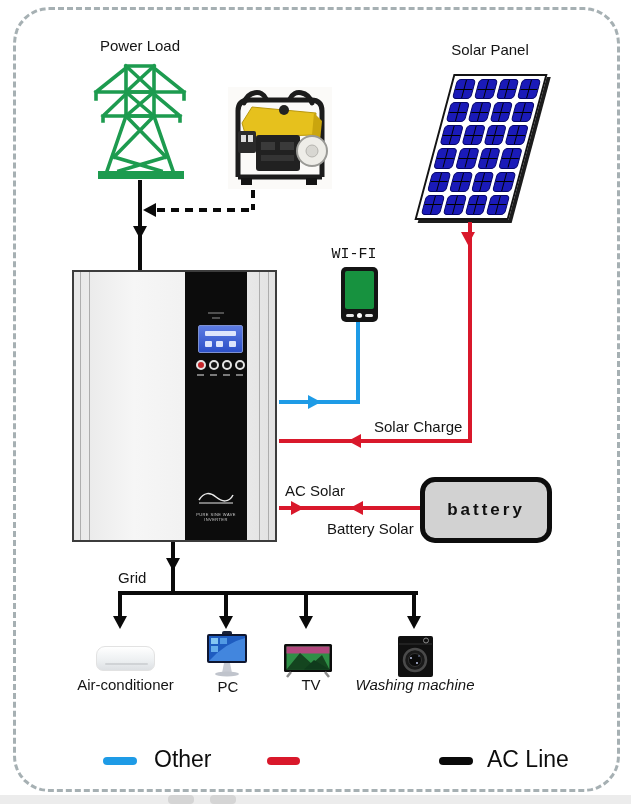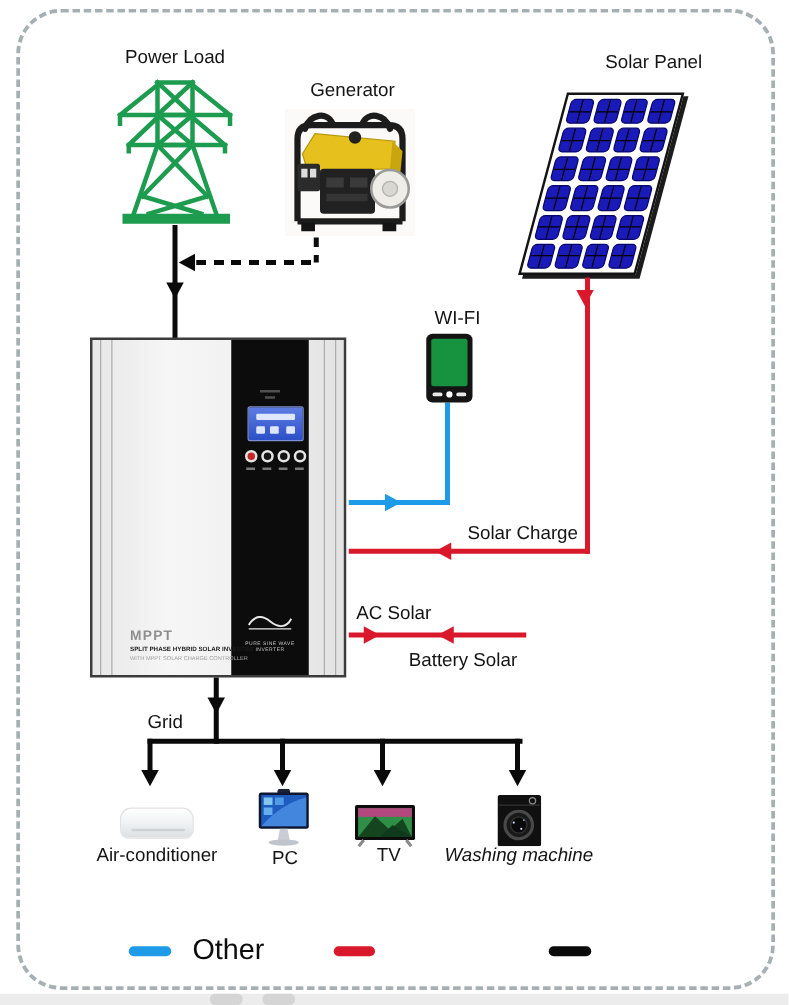--- a/index.html
+++ b/index.html
@@ -94,21 +94,20 @@
       <path d="M33 9 V59 M61 9 V59 M33 9 H61 M33 35 H61 M33 59 H61"></path>
       <path d="M33 9 L61 35 M61 9 L33 35 M33 35 L61 59 M61 35 L33 59"></path>
       <path d="M3 35 H91 M3 35 V42 M91 35 V42 M3 35 L33 11 M91 35 L61 11"></path>
       <path d="M10 59 H87 M10 59 V64 M87 59 V64 M10 59 L33 37 M87 59 L61 37"></path>
       <path d="M33 59 L14 114 M61 59 L80 114"></path>
       <path d="M33 59 L73 100 M61 59 L21 100 M21 100 L68 114 M73 100 L26 114"></path>
     </g>
     <rect x="5" y="114" width="86" height="8" fill="#1d9b4f"></rect>
   </svg>
 
-  <div class="lbl" style="left:222px;top:64px;width:120px;">Generator</div>
   <svg class="abs" style="left:228px;top:87px;" width="104" height="102" viewBox="0 0 104 102">
     <rect x="0" y="0" width="104" height="102" fill="#fbfaf8"></rect>
     <path d="M16 16 C20 4 34 2 38 12 M62 12 C66 2 80 4 84 16" stroke="#1c1c1c" stroke-width="5" fill="none" stroke-linecap="round"></path>
     <path d="M10 90 V24 Q10 13 21 13 H83 Q94 13 94 24 V90" stroke="#1c1c1c" stroke-width="5" fill="none"></path>
     <polygon points="14,36 24,20 88,26 86,48 18,50" fill="#e6c11d" stroke="#b8960a" stroke-width="1"></polygon>
     <polygon points="86,26 94,34 92,54 84,48" fill="#caa50e"></polygon>
     <circle cx="56" cy="23" r="5" fill="#222"></circle>
     <rect x="10" y="44" width="18" height="22" rx="2" fill="#2b2b2b"></rect>
     <rect x="13" y="48" width="5" height="7" fill="#ddd"></rect>
     <rect x="20" y="48" width="5" height="7" fill="#ddd"></rect>
@@ -116,21 +115,21 @@
     <rect x="33" y="55" width="14" height="8" fill="#3a3a3a"></rect>
     <rect x="52" y="55" width="14" height="8" fill="#3a3a3a"></rect>
     <rect x="33" y="68" width="33" height="6" fill="#343434"></rect>
     <circle cx="84" cy="64" r="15" fill="#eeede8" stroke="#9a9a96" stroke-width="2"></circle>
     <circle cx="84" cy="64" r="6" fill="#d8d7d2" stroke="#b5b4af" stroke-width="1"></circle>
     <path d="M10 90 H94" stroke="#1c1c1c" stroke-width="5"></path>
     <rect x="13" y="91" width="11" height="7" fill="#141414"></rect>
     <rect x="78" y="91" width="11" height="7" fill="#141414"></rect>
   </svg>
 
-  <div class="lbl" style="left:453px;top:41px;width:140px;">Solar Panel</div>
+  <div class="lbl" style="left:420px;top:41px;width:140px;">Solar Panel</div>
   <div class="solar-panel">
     <div class="cell"></div>
       <div class="cell"></div>
       <div class="cell"></div>
       <div class="cell"></div>
     <div class="cell"></div>
       <div class="cell"></div>
       <div class="cell"></div>
       <div class="cell"></div>
     <div class="cell"></div>
@@ -160,36 +159,39 @@
   <div class="line v-line dc" style="left:468px;top:222px;height:221px;"></div>
   <div class="arr arr-down red" style="left:461px;top:232px;"></div>
   <div class="line h-line dc" style="left:279px;top:439px;width:193px;"></div>
   <div class="arr arr-left red" style="left:348px;top:434px;"></div>
   <div class="lbl lbl-left" style="left:374px;top:418px;">Solar Charge</div>
 
   <div class="line h-line other" style="left:279px;top:400px;width:81px;"></div>
   <div class="line v-line other" style="left:356px;top:322px;height:82px;"></div>
   <div class="arr arr-right" style="left:308px;top:395px;"></div>
 
-  <div class="lbl" style="left:326px;top:246px;width:80px;">WI-FI</div>
+  <div class="lbl" style="left:314px;top:246px;width:80px;font-family:Liberation Mono, monospace;">WI-FI</div>
   <div class="wifi-device">
     <div class="wifi-screen"></div>
     <div class="wifi-controls">
       <div class="wifi-pill"></div>
       <div class="wifi-dot"></div>
       <div class="wifi-pill"></div>
     </div>
   </div>
 
   <div class="line h-line dc" style="left:279px;top:506px;width:142px;"></div>
   <div class="arr arr-right red" style="left:291px;top:501px;"></div>
   <div class="arr arr-left red" style="left:350px;top:501px;"></div>
   <div class="lbl lbl-left" style="left:285px;top:482px;">AC Solar</div>
   <div class="lbl lbl-left" style="left:327px;top:520px;">Battery Solar</div>
 
+  <div class="battery">
+    <span>battery</span>
+  </div>
 
   <div class="inverter">
     <div class="side-line" style="left:6px;"></div>
     <div class="side-line" style="left:15px;"></div>
     <div class="side-line" style="right:6px;"></div>
     <div class="side-line" style="right:15px;"></div>
     <div class="stripe">
       <div class="stripe-mark" style="top:40px;width:16px;height:2px;"></div>
       <div class="stripe-mark" style="top:45px;width:8px;height:2px;"></div>
       <div class="lcd">
@@ -209,25 +211,20 @@
         <div class="btn-lbl"></div>
         <div class="btn-lbl"></div>
         <div class="btn-lbl"></div>
       </div>
       <svg class="abs" style="left:11px;top:218px;" width="40" height="16" viewBox="0 0 40 16">
         <path d="M3 10 C8 2 14 2 20 7 S33 13 37 5" stroke="#e8e8e8" stroke-width="1.5" fill="none"></path>
         <path d="M3 13 H37" stroke="#e8e8e8" stroke-width="1"></path>
       </svg>
       <div class="stripe-label">PURE SINE WAVE INVERTER</div>
     </div>
-    <div class="brand-block">
-      <div class="brand">MPPT</div>
-      <div class="inv-name">SPLIT PHASE HYBRID SOLAR INVERTER</div>
-      <div class="inv-tag">WITH MPPT SOLAR CHARGE CONTROLLER</div>
-    </div>
   </div>
 
   <div class="line v-line ac" style="left:171px;top:542px;height:53px;"></div>
   <div class="arr arr-down" style="left:166px;top:558px;"></div>
   <div class="lbl lbl-left" style="left:118px;top:569px;">Grid</div>
   <div class="line h-line ac" style="left:118px;top:591px;width:300px;"></div>
   <div class="line v-line ac" style="left:118px;top:591px;height:27px;"></div>
   <div class="line v-line ac" style="left:224px;top:591px;height:27px;"></div>
   <div class="line v-line ac" style="left:304px;top:591px;height:27px;"></div>
   <div class="line v-line ac" style="left:412px;top:591px;height:27px;"></div>
@@ -274,19 +271,20 @@
 
   <div class="lbl" style="left:58px;top:676px;width:135px;">Air-conditioner</div>
   <div class="lbl" style="left:198px;top:678px;width:60px;">PC</div>
   <div class="lbl" style="left:282px;top:676px;width:58px;">TV</div>
   <div class="lbl" style="left:345px;top:676px;width:140px;font-style:italic;">Washing machine</div>
 
   <div class="swatch" style="left:103px;width:34px;background:#1e9be6;"></div>
   <div class="legend-lbl" style="left:154px;">Other</div>
   <div class="swatch" style="left:267px;width:33px;background:#d9182b;"></div>
   <div class="swatch" style="left:439px;width:34px;background:#0a0a0a;"></div>
+  <div class="legend-lbl" style="left:487px;">AC Line</div>
 
   <div class="bottom-strip">
     <div class="strip-tab" style="left:168px;"></div>
     <div class="strip-tab" style="left:210px;"></div>
   </div>
 
 </div>
 
 </body></html>

